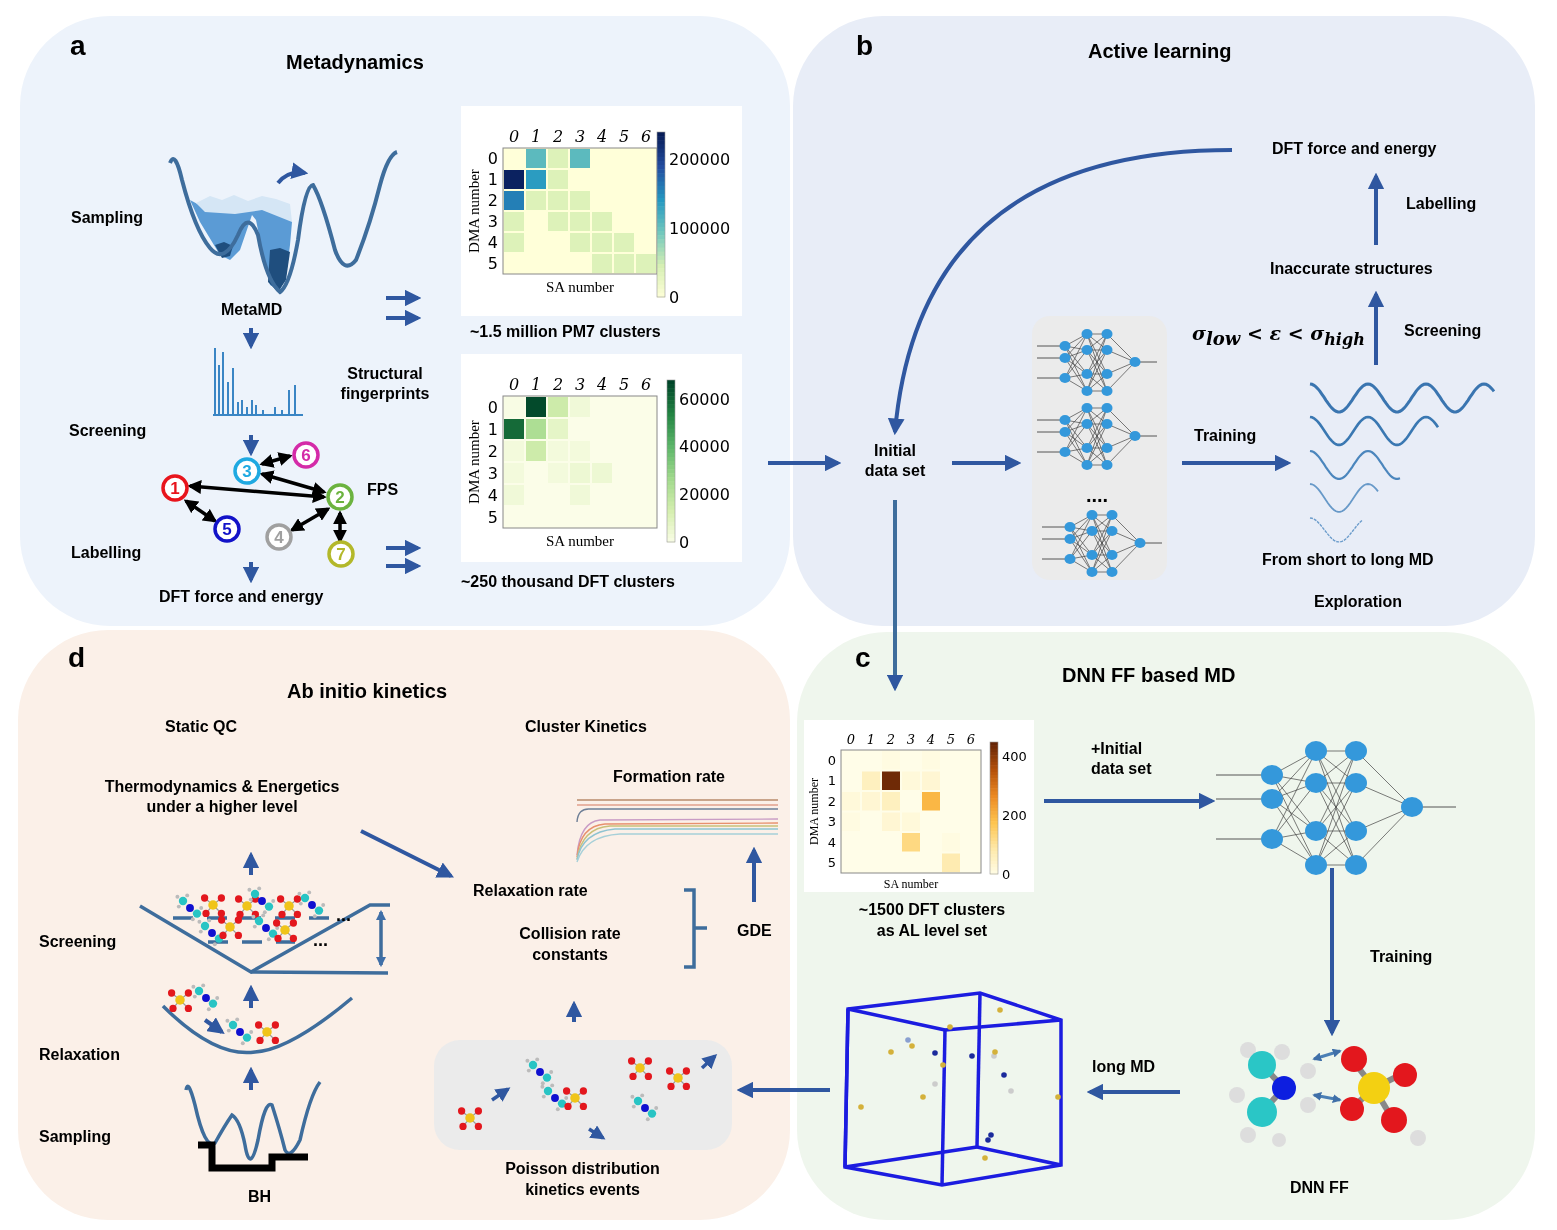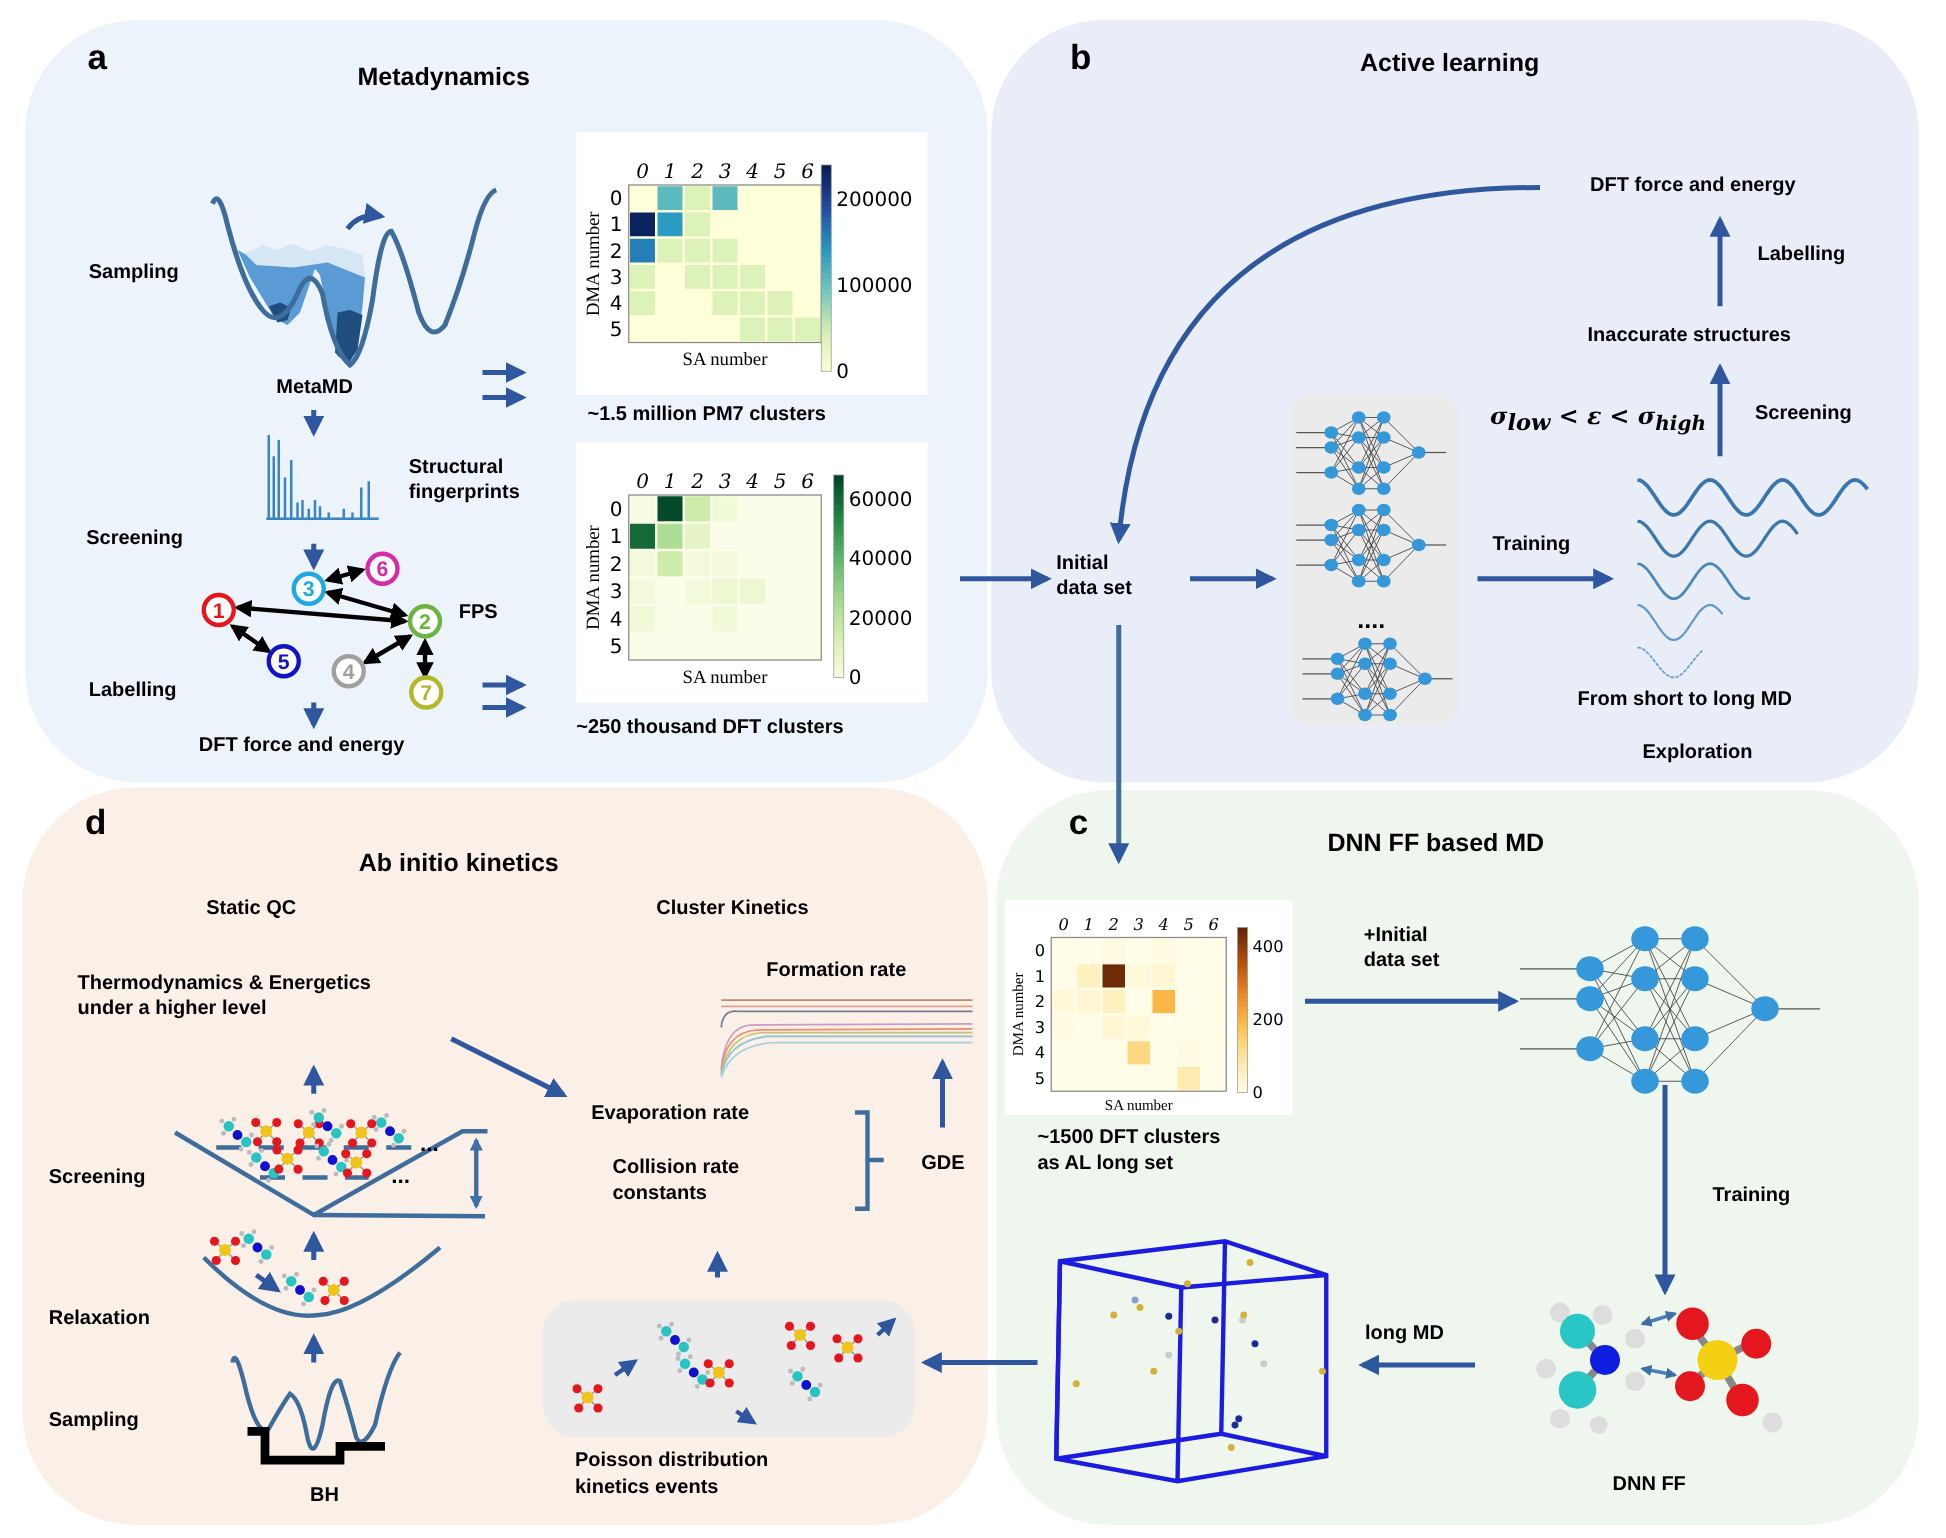--- a/index.html
+++ b/index.html
@@ -4,21 +4,21 @@
 <style>
   html, body { margin:0; padding:0; background:#ffffff; }
   body { width:1557px; height:1230px; position:relative; overflow:hidden;
          font-family:"Liberation Sans", sans-serif; color:#000; }
   .panel { position:absolute; border-radius:90px; }
   #panel-a { left:20px; top:16px; width:770px; height:610px; background:#edf3fb; }
   #panel-b { left:793px; top:16px; width:742px; height:610px; background:#e8edf7; }
   #panel-d { left:18px; top:630px; width:772px; height:590px; background:#fbf0e8; }
   #panel-c { left:797px; top:632px; width:738px; height:588px; background:#eff6ed; }
   .t { position:absolute; font-weight:bold; font-size:16px; white-space:nowrap; }
-  .c { }
+  .c { text-align:center; }
   .letter { position:absolute; font-weight:bold; font-size:28px; }
   svg.overlay { position:absolute; left:0; top:0; }
   .hm { position:absolute; background:#fff; }
   .hm svg { position:absolute; left:0; top:0; }
   .nnbox { position:absolute; background:#ebebeb; border-radius:18px; }
   .molbox { position:absolute; background:#ebebeb; border-radius:26px; }
 </style>
 </head>
 <body>
 
@@ -61,34 +61,34 @@
 <div class="t" style="left:1194px;top:427px">Training</div>
 <div class="t" style="left:1262px;top:551px">From short to long MD</div>
 <div class="t" style="left:1314px;top:593px">Exploration</div>
 
 <div class="t" style="left:1091px;top:740px">
   <div>+Initial</div>
   <div style="margin-top:2px">data set</div>
 </div>
 <div class="t c" style="left:830px;top:901px;width:204px">
   <div>~1500 DFT clusters</div>
-  <div style="margin-top:3px">as AL long set</div>
+  <div style="margin-top:3px">as AL level set</div>
 </div>
 <div class="t" style="left:1370px;top:948px">Training</div>
 <div class="t" style="left:1092px;top:1058px">long MD</div>
 <div class="t" style="left:1290px;top:1179px">DNN FF</div>
 
 <div class="t" style="left:165px;top:718px">Static QC</div>
 <div class="t" style="left:525px;top:718px">Cluster Kinetics</div>
 <div class="t c" style="left:62px;top:778px;width:320px">
   <div>Thermodynamics &amp; Energetics</div>
   <div style="margin-top:2px">under a higher level</div>
 </div>
 <div class="t" style="left:613px;top:768px">Formation rate</div>
-<div class="t" style="left:473px;top:882px">Evaporation rate</div>
+<div class="t" style="left:473px;top:882px">Relaxation rate</div>
 <div class="t c" style="left:490px;top:925px;width:160px">
   <div>Collision rate</div>
   <div style="margin-top:3px">constants</div>
 </div>
 <div class="t" style="left:737px;top:922px">GDE</div>
 <div class="t" style="left:39px;top:933px">Screening</div>
 <div class="t" style="left:39px;top:1046px">Relaxation</div>
 <div class="t" style="left:39px;top:1128px">Sampling</div>
 <div class="t" style="left:248px;top:1188px">BH</div>
 <div class="t c" style="left:460px;top:1160px;width:245px">

